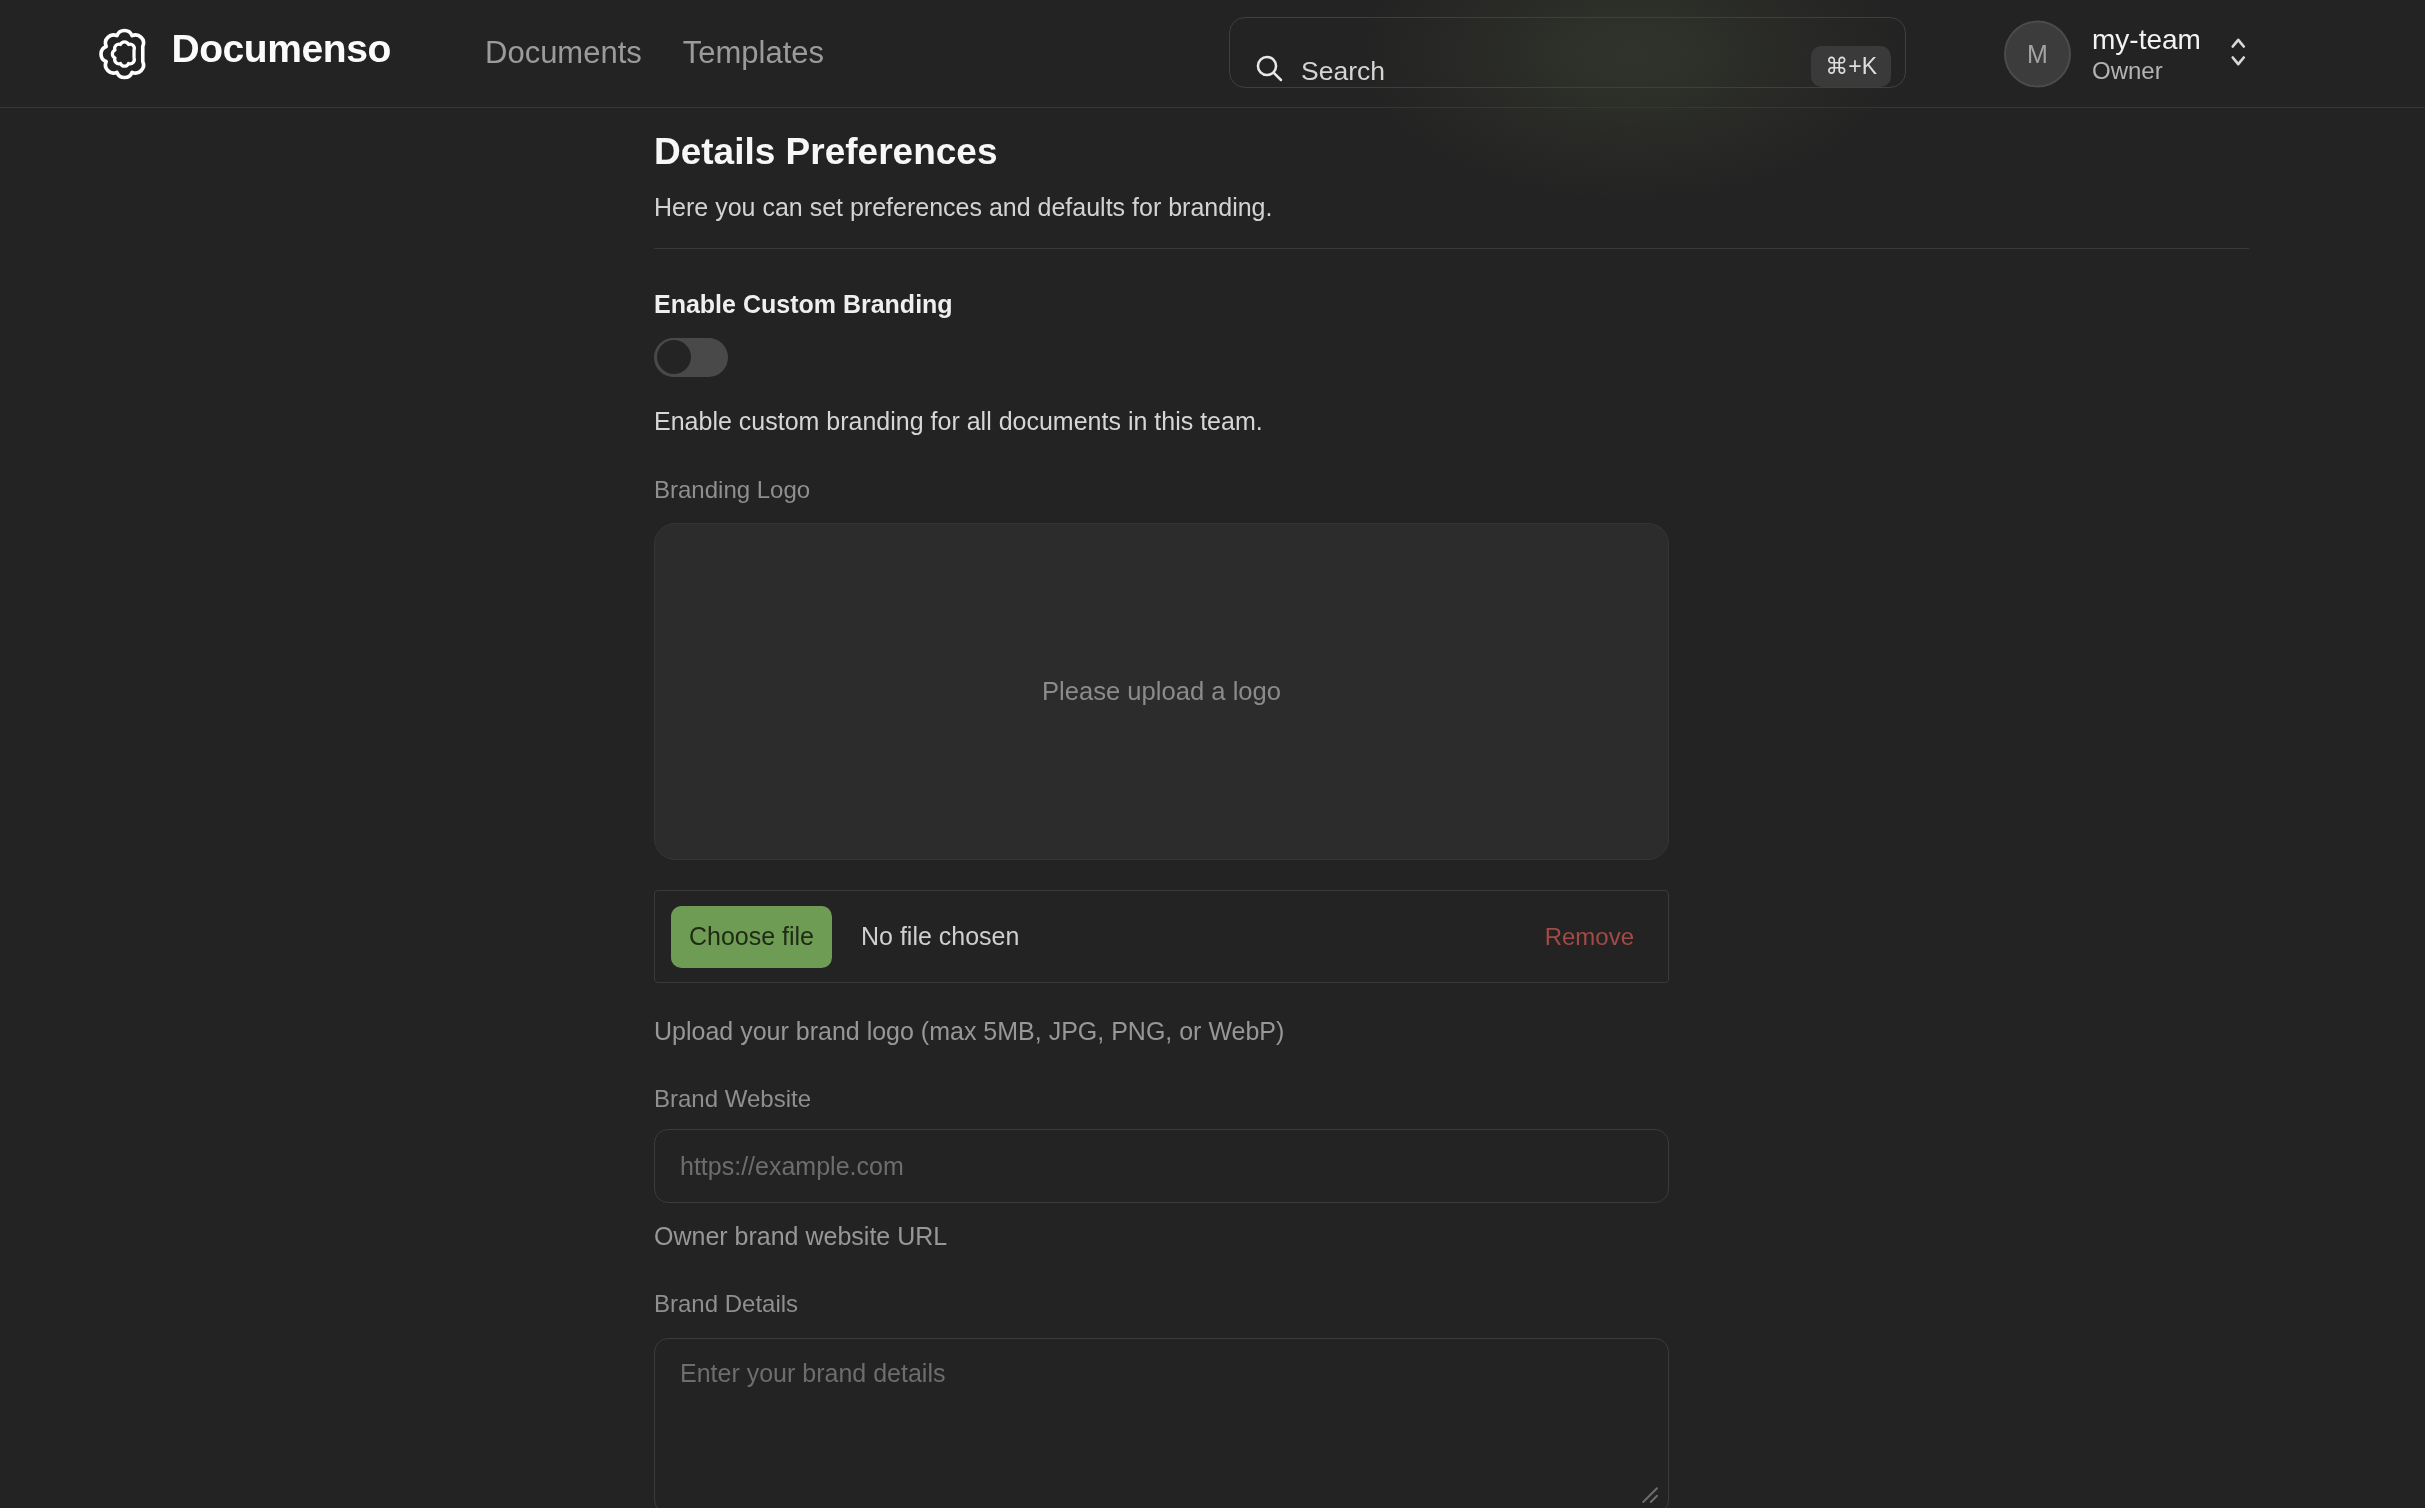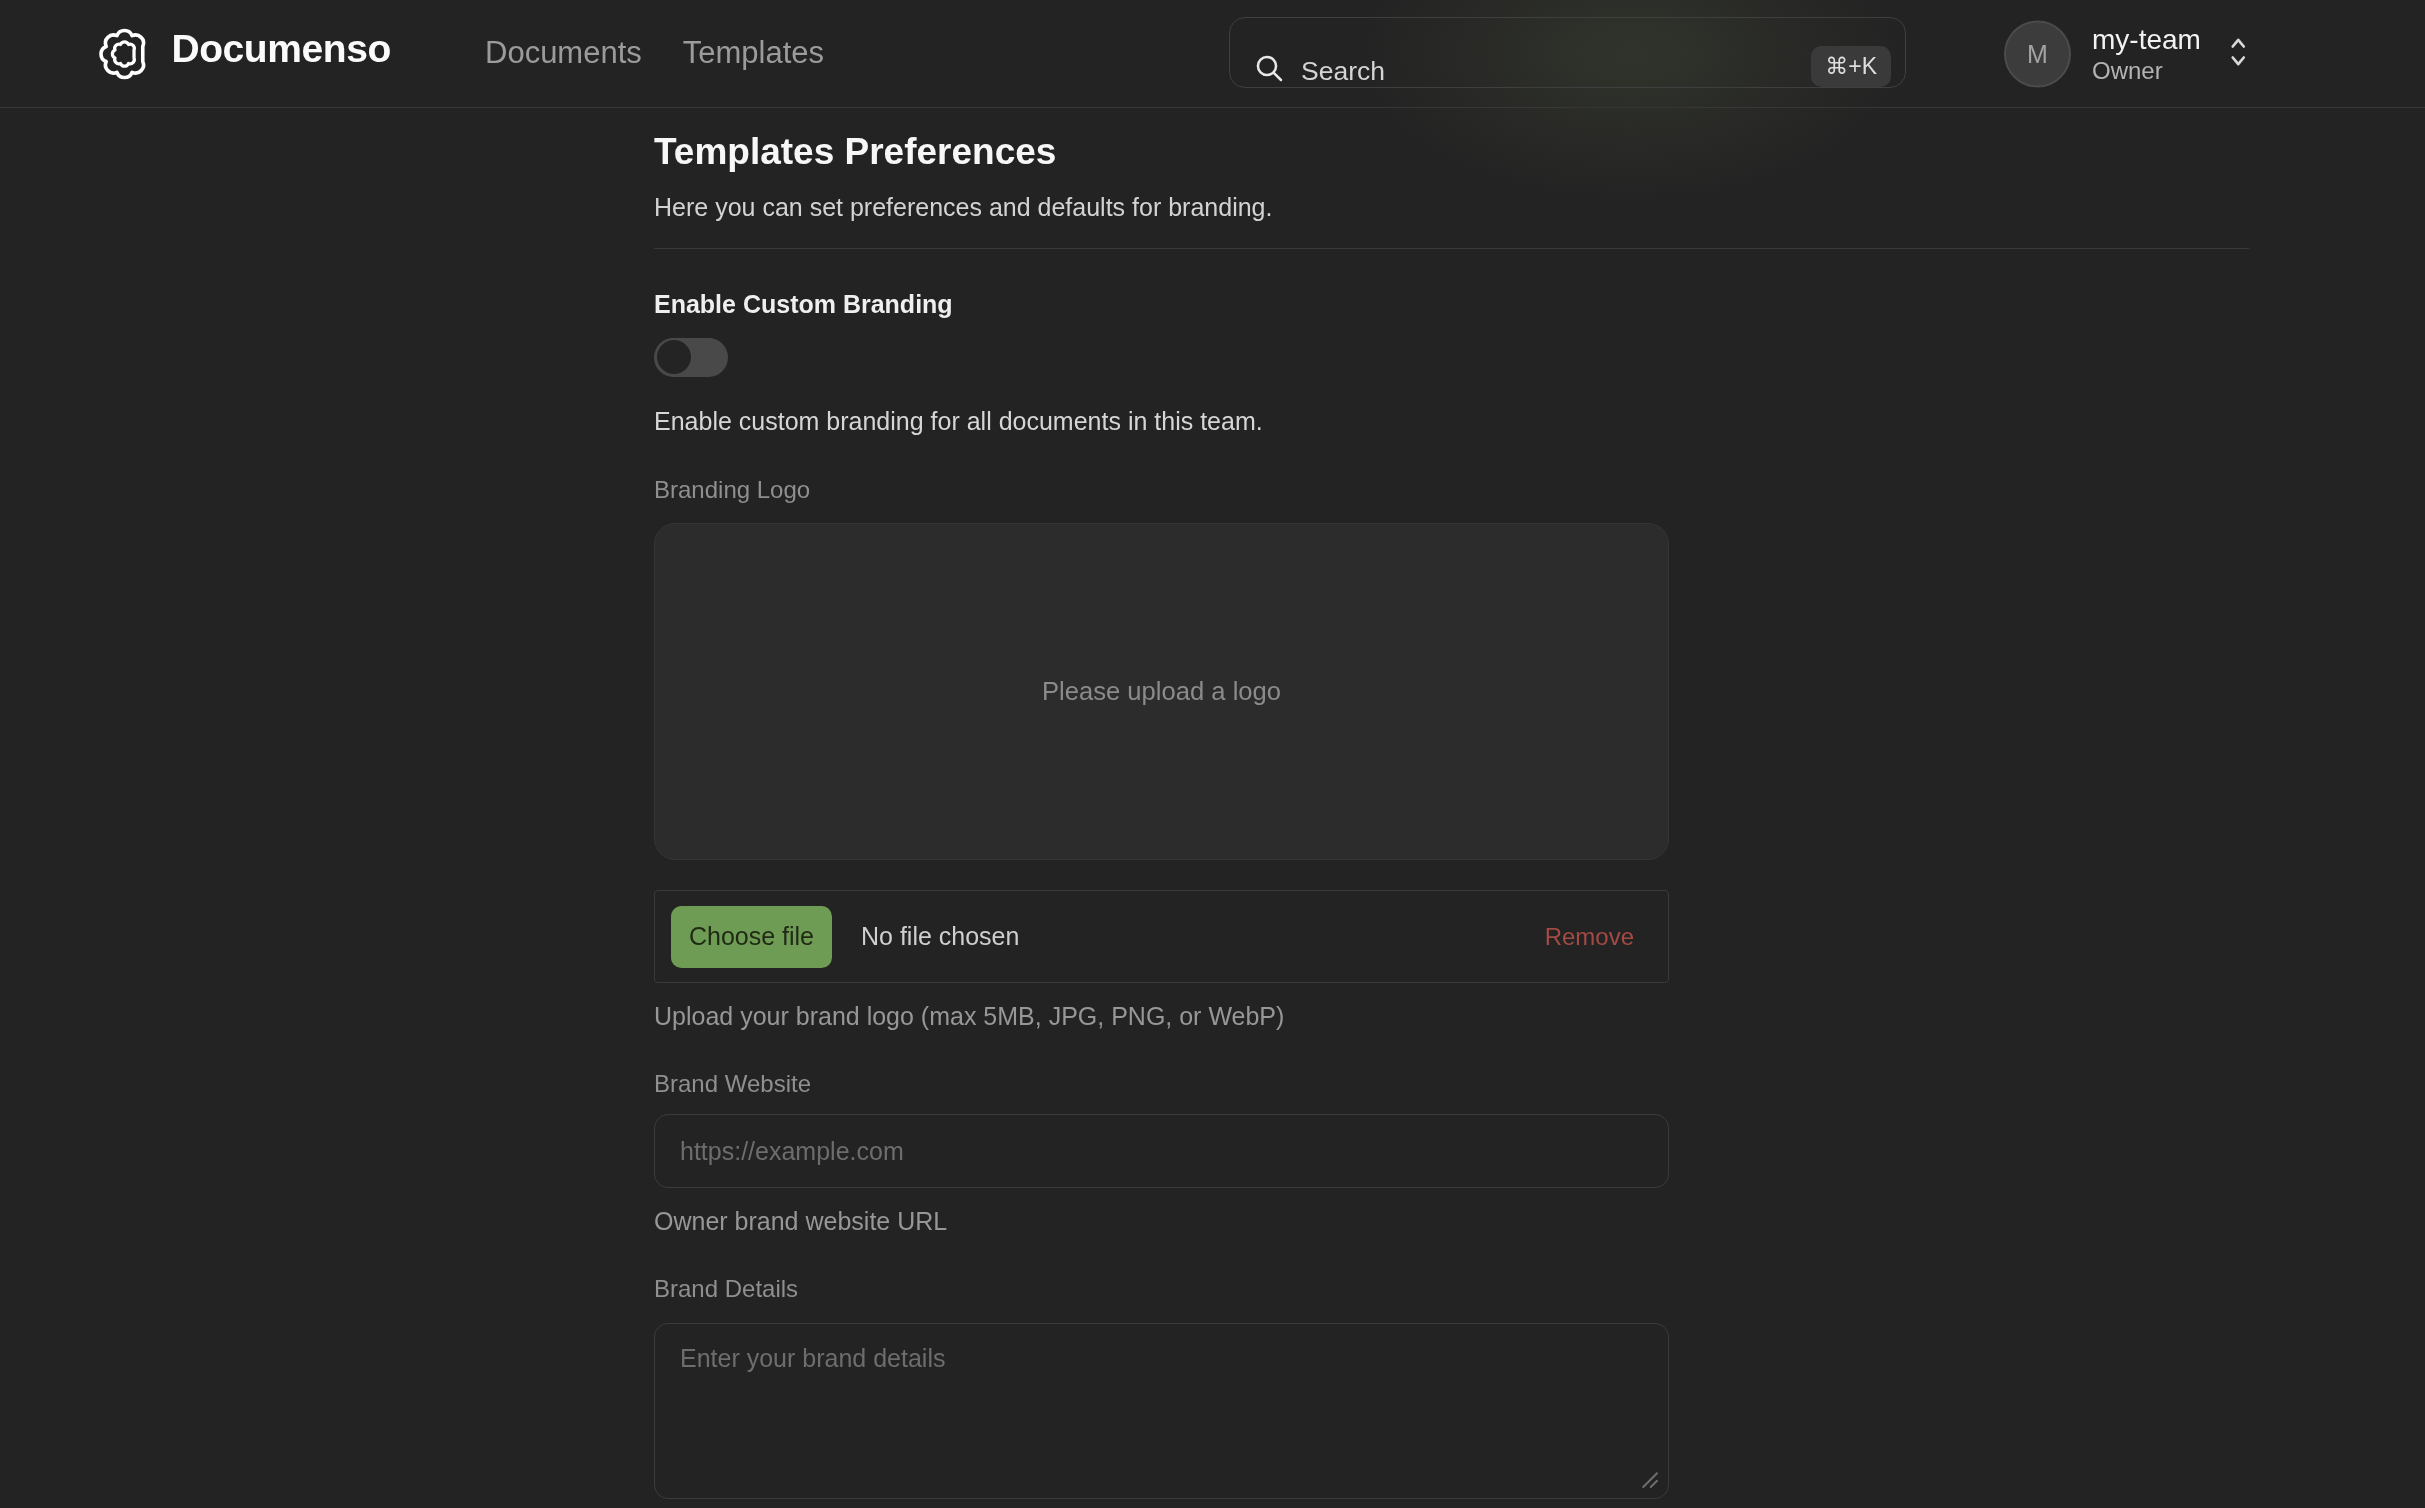--- a/index.html
+++ b/index.html
@@ -89,21 +89,21 @@
     width:161px; height:62px; flex:0 0 auto;
     background:var(--accent_green, #6f9c55); color:var(--accent_green_text, #202b15);
     border:none; border-radius:10.6px; font-family:inherit;
     font-size:25px; font-weight:500; cursor:pointer;
   }
   .file-status { margin-left:29px; font-size:25px; color:#cfcfcf; }
   .remove-btn {
     margin-left:auto; background:none; border:none; font-family:inherit;
     font-size:24px; color:var(--destructive_red, #a34a45); cursor:pointer;
   }
-  .helper { margin-top:18px; font-size:25px; line-height:30px; color:#979797; }
+  .helper { margin-top:33px; font-size:25px; line-height:30px; color:#979797; }
   .helper.tight { margin-top:17.6px; }
   .text-input {
     display:block; margin-top:15px; width:1015px; height:74px;
     background:transparent; border:1.8px solid #3b3b3b; border-radius:14px;
     padding:0 25px; font-family:inherit; font-size:25px; color:#e0e0e0; outline:none;
   }
   .text-input::placeholder, textarea::placeholder { color:#6d6d6d; opacity:1; }
   .textarea-wrap { position:relative; margin-top:19.4px; width:1015px; }
   textarea {
     display:block; width:1015px; height:176px;
@@ -154,21 +154,21 @@
     <span class="chevrons">
       <svg width="26.5" height="39" viewBox="0 0 24 34" fill="none" stroke="#d8d8d8" stroke-width="2.4" stroke-linecap="round" stroke-linejoin="round">
         <path d="M7 12l5-6 5 6"></path>
         <path d="M7 22l5 6 5-6"></path>
       </svg>
     </span>
   </div>
 </header>
 
 <main>
-  <h1>Templates Preferences</h1>
+  <h1>Details Preferences</h1>
   <p class="page-desc">Here you can set preferences and defaults for branding.</p>
   <div class="divider"></div>
 
   <div class="field-label">Enable Custom Branding</div>
   <button class="switch" role="switch" aria-checked="false">
     <span class="knob"></span>
   </button>
   <p class="switch-desc">Enable custom branding for all documents in this team.</p>
 
   <div class="muted-label">Branding Logo</div>

